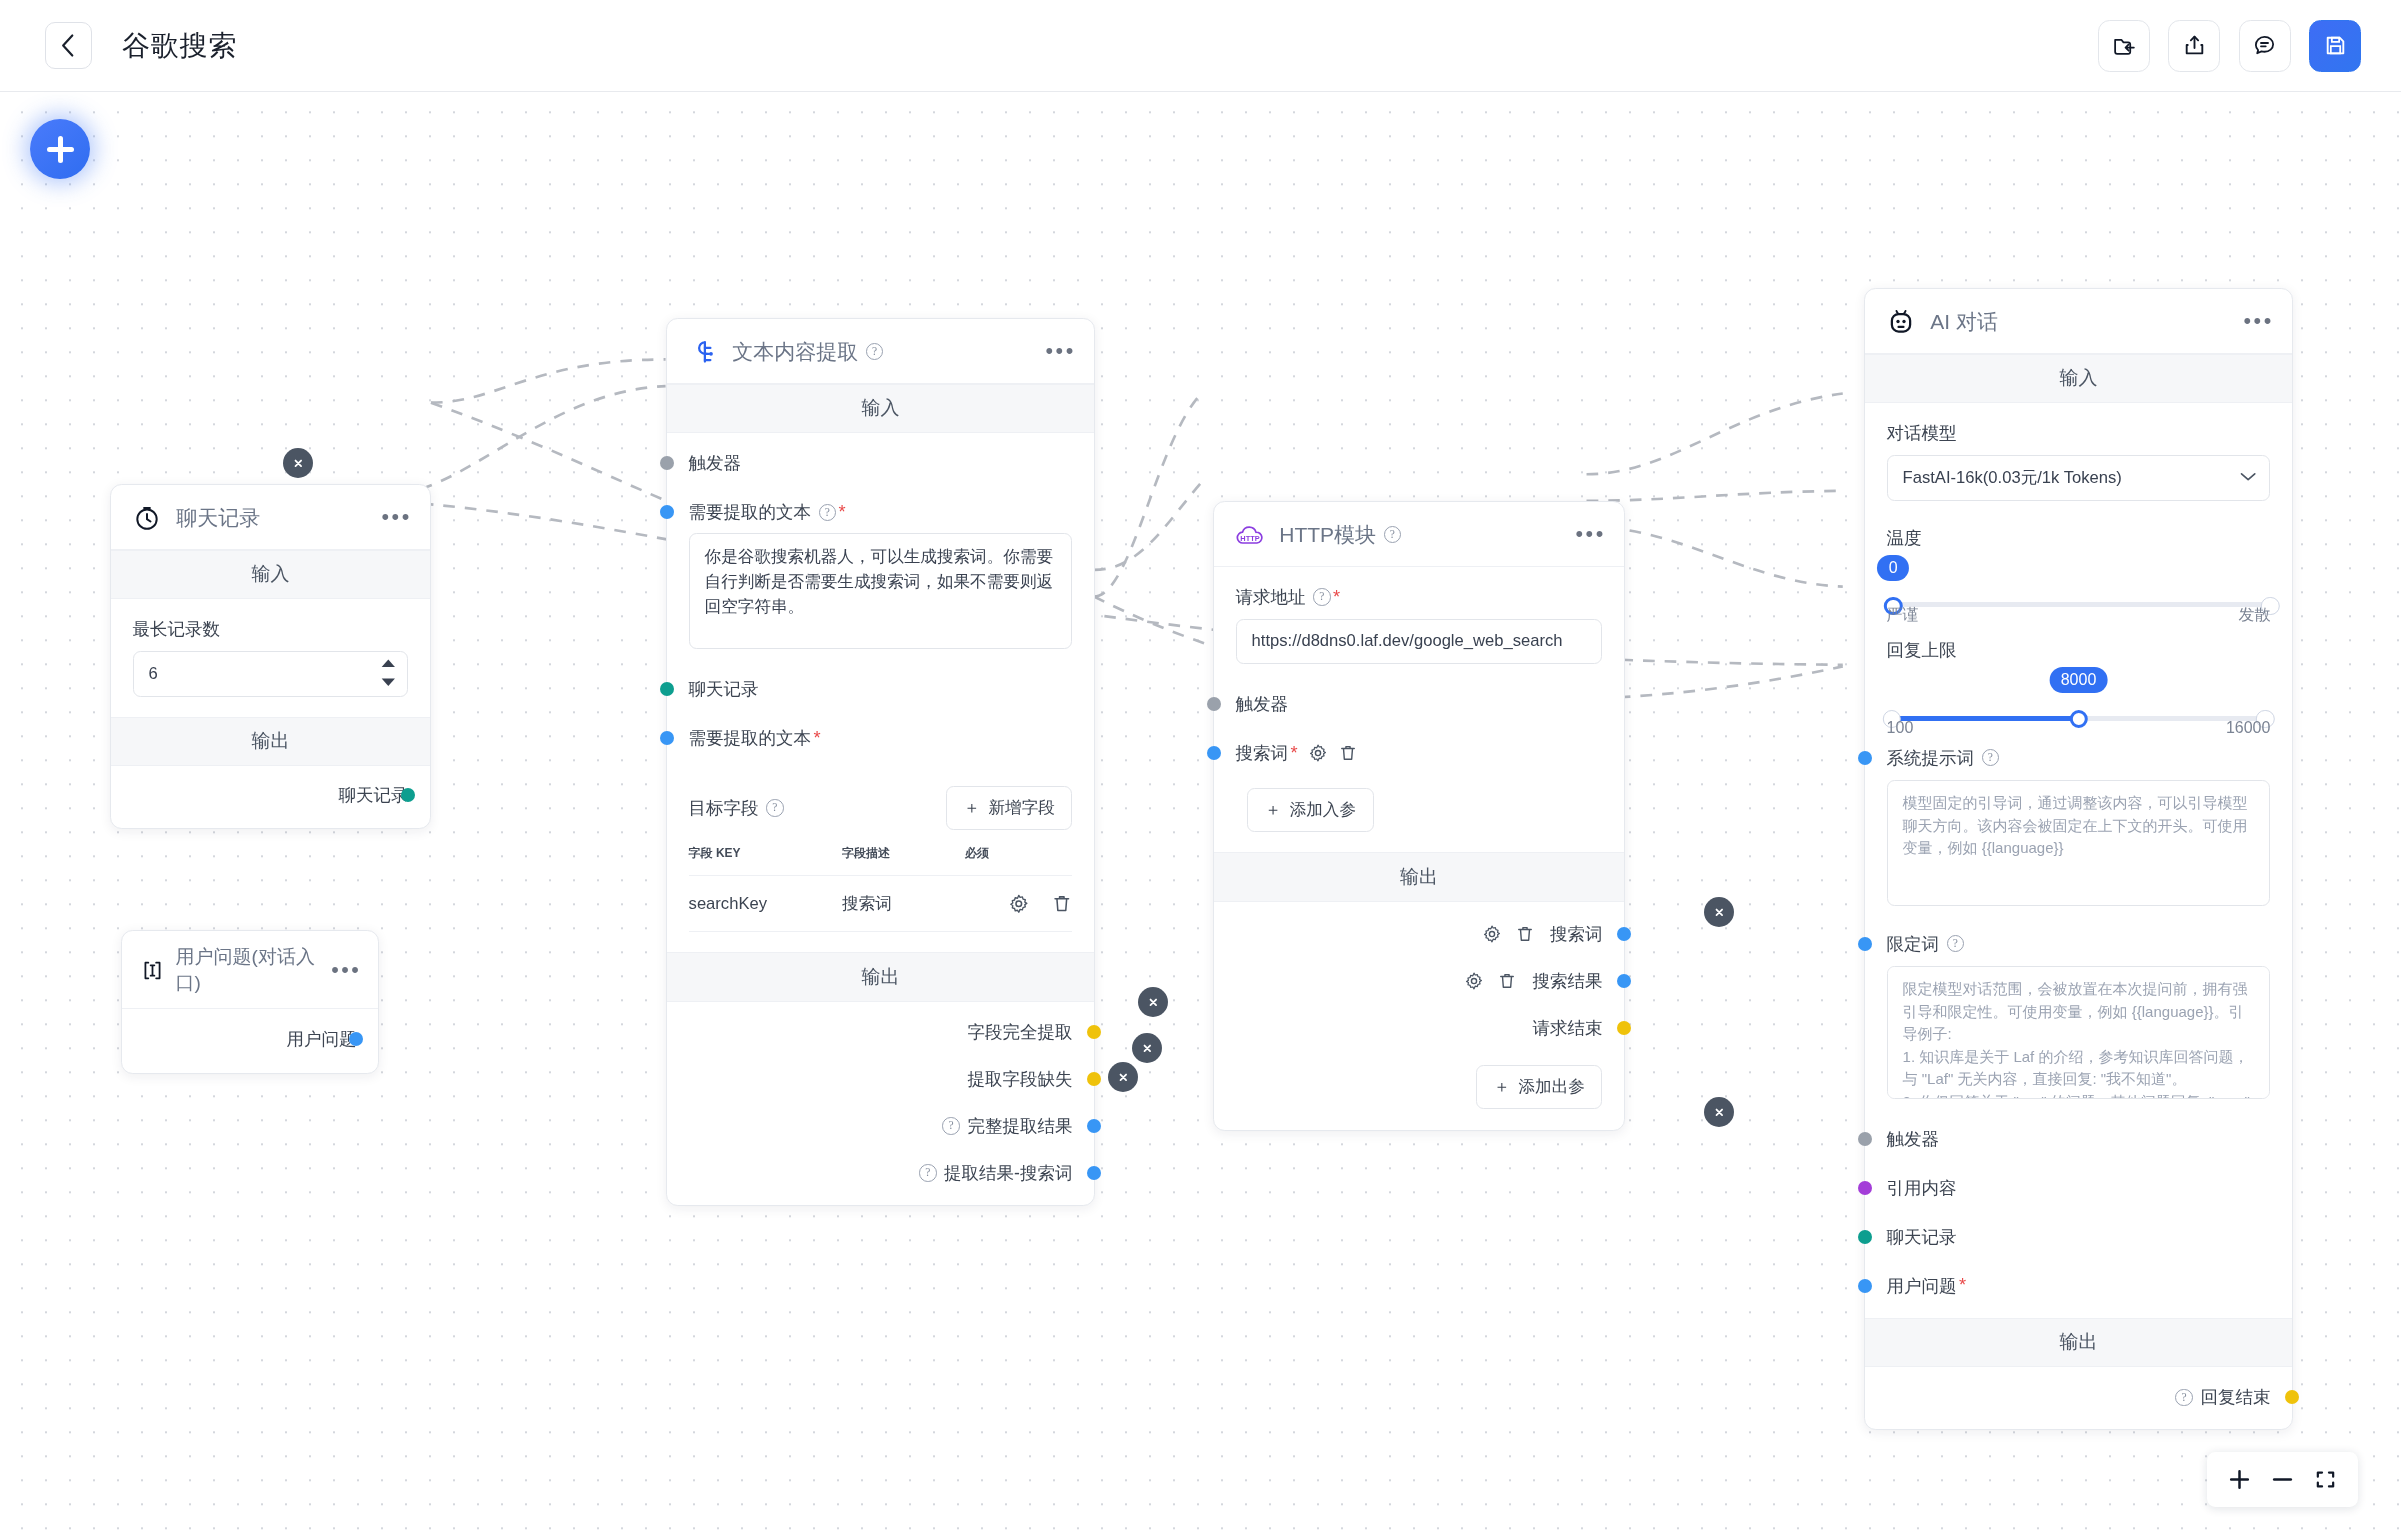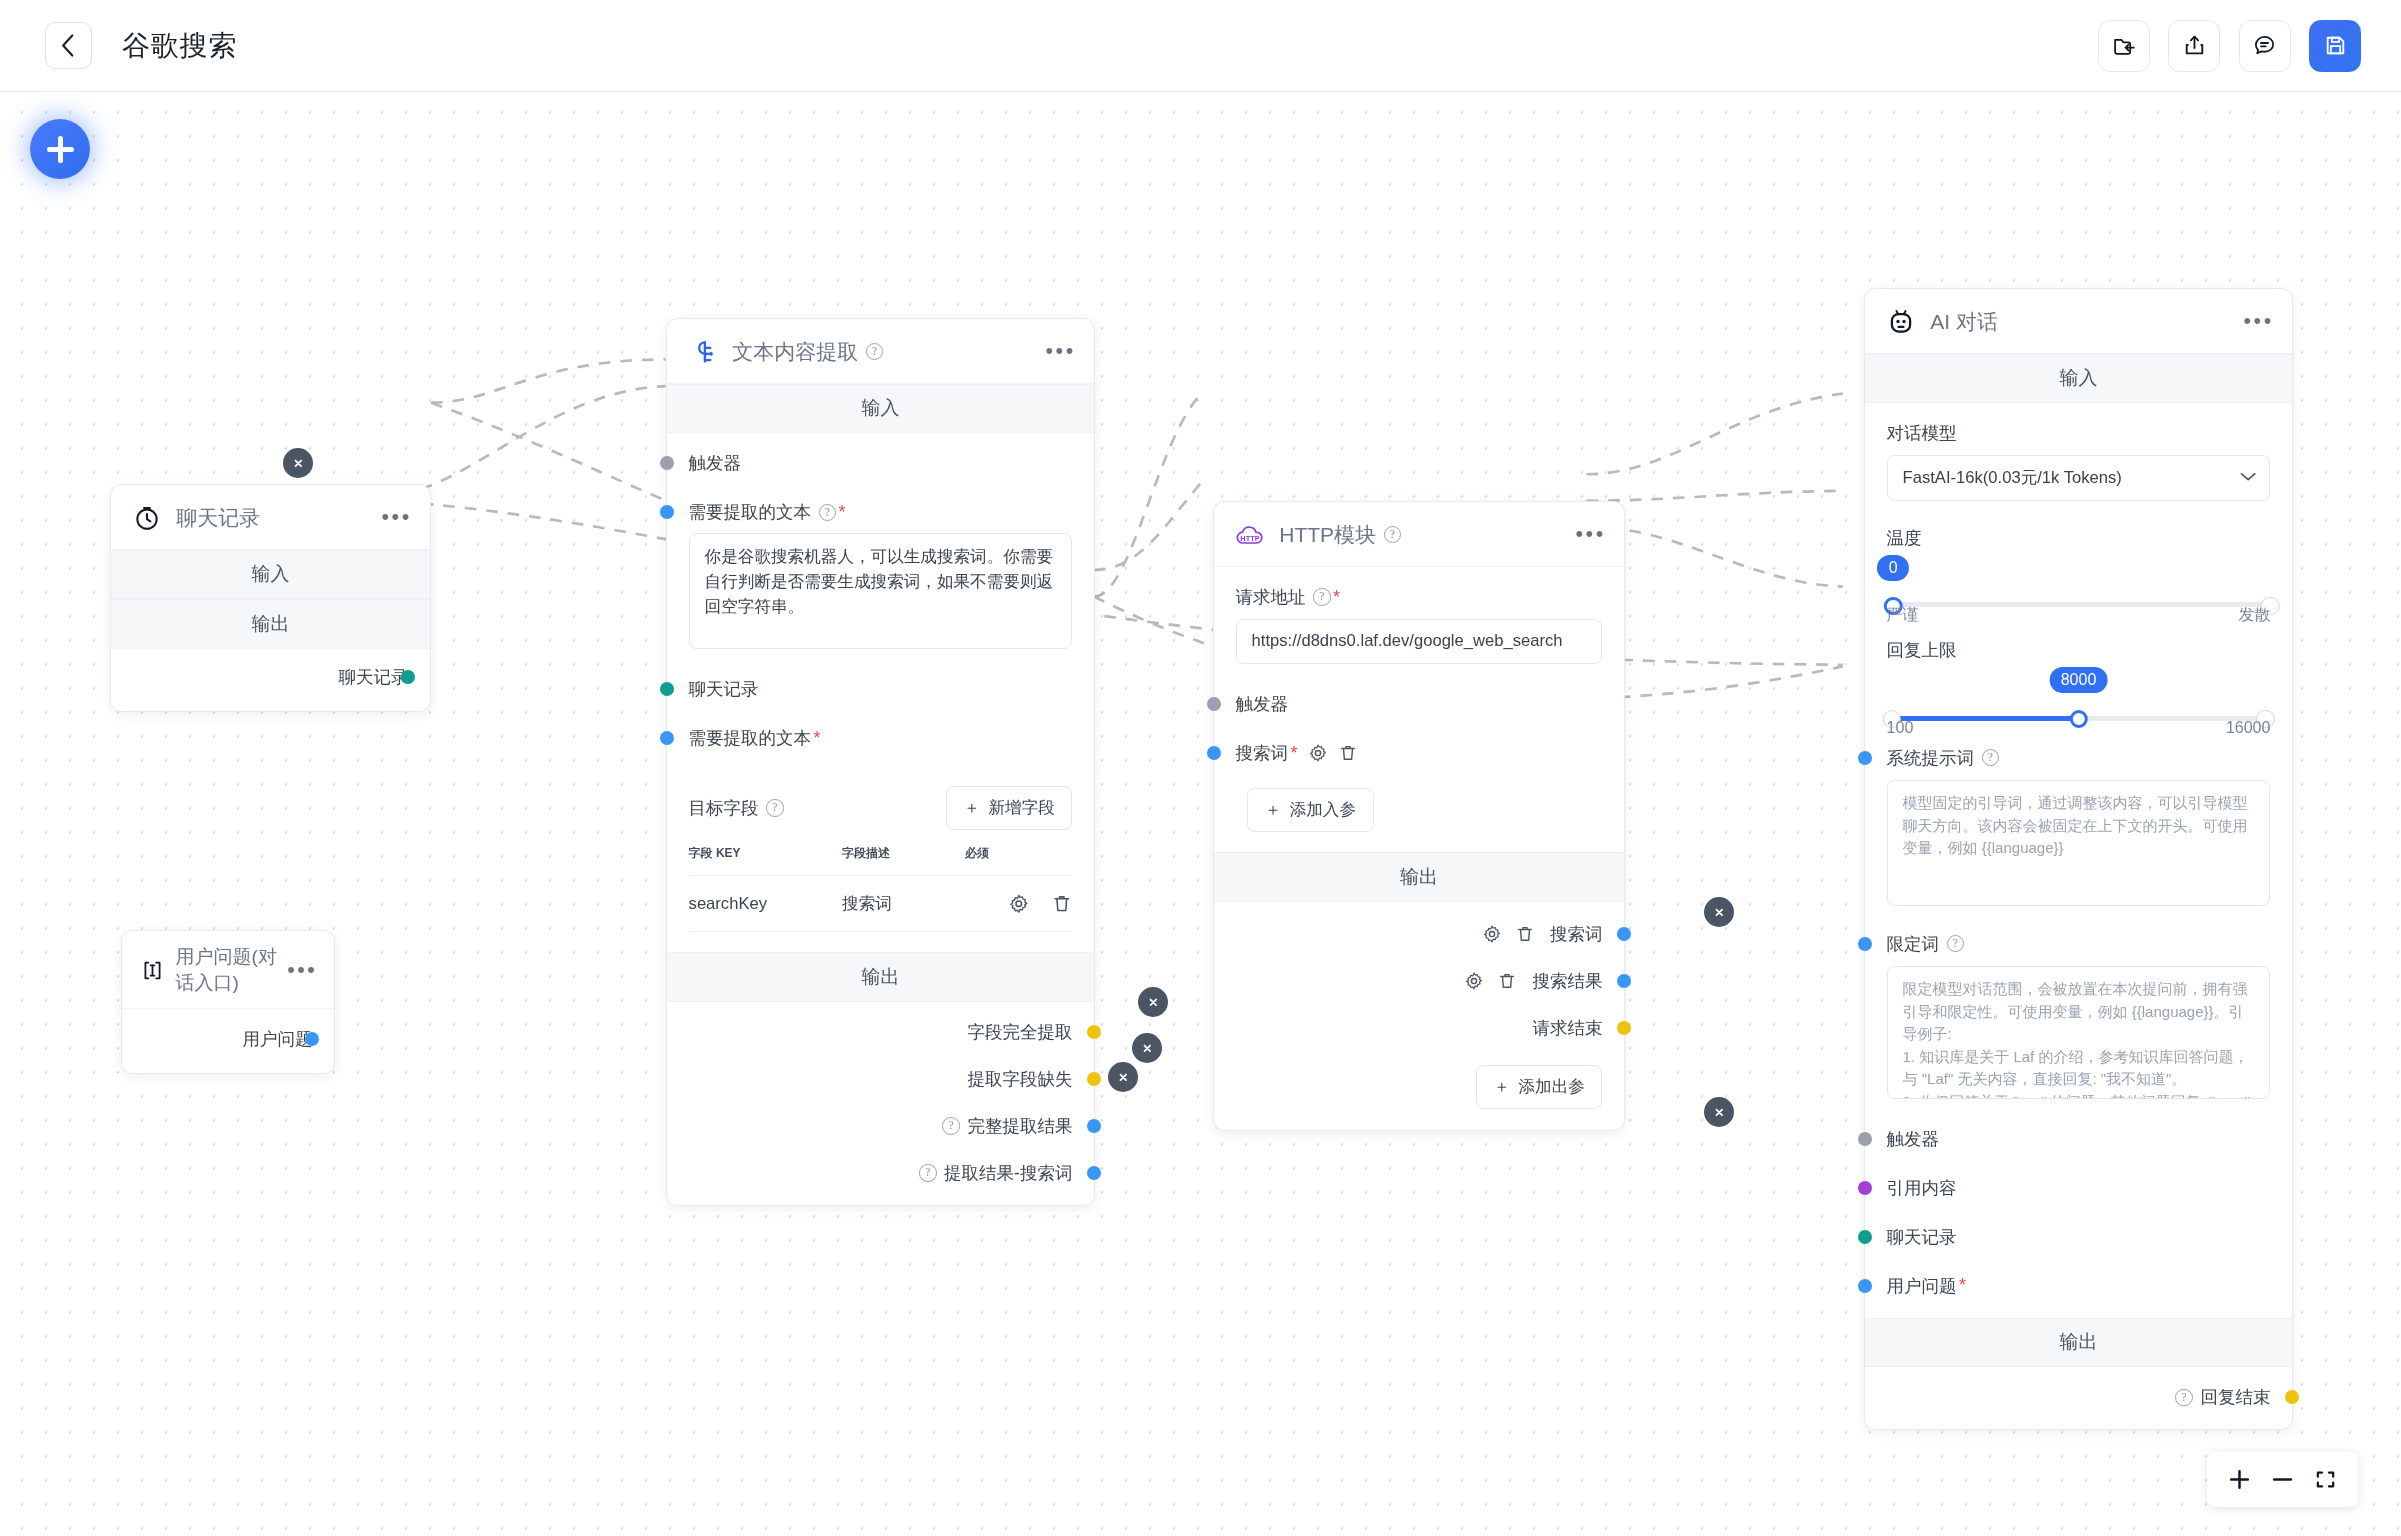--- a/index.html
+++ b/index.html
@@ -268,30 +268,48 @@
           <svg width="28" height="28" viewBox="0 0 24 24">
             <circle cx="12" cy="13" r="8.3" fill="none" stroke="#111827" stroke-width="1.7"></circle>
             <path d="M12 8.6V13l3 2" fill="none" stroke="#111827" stroke-width="1.7" stroke-linecap="round"></path>
             <path d="M9.5 3.4h5" stroke="#111827" stroke-width="1.7" stroke-linecap="round"></path>
           </svg>
         </span>
         <span class="node-title">聊天记录</span>
         <span class="dots">•••</span>
       </div>
       <div class="band">输入</div>
+      <div class="node-body">
+        <div class="flabel">最长记录数</div>
+        <div class="stepper">
+          <input class="nin" value="6" style="">
+          <span class="arrows">
+            <span>
+              <svg width="16.6" height="10.8" viewBox="0 0 20 13">
+                  <path d="M10 2 L18 11 L2 11 Z" fill="#394150"></path>
+                </svg>
+            </span>
+            <span>
+              <svg width="16.6" height="10.8" viewBox="0 0 20 13">
+                  <path d="M10 11 L2 2 L18 2 Z" fill="#394150"></path>
+                </svg>
+            </span>
+          </span>
+        </div>
+      </div>
       <div class="band">输出</div>
       <div class="node-body" style="padding:16.6px 21.6px 21.6px 21.6px;">
         <div class="row-io out">
           <span>聊天记录</span>
           <span class="port right p-teal" style="top:50%; margin-top:-7px;"></span>
         </div>
       </div>
     </div>
 
-    <div class="node" style="left:121px; top:838px; width:214px;">
+    <div class="node" style="left:121px; top:838px; width:258px;">
       <div class="node-head" style="padding:13.3px 16.6px 11.6px 16.6px;">
         <span class="node-icon" style="width:27px;height:27px;">
           <svg width="25" height="25" viewBox="0 0 24 24">
             <path d="M8 4.5H5.2v15H8" fill="none" stroke="#111827" stroke-width="1.7" stroke-linecap="round" stroke-linejoin="round"></path>
             <path d="M15.5 4.5h3.3v15h-3.3" fill="none" stroke="#111827" stroke-width="1.7" stroke-linecap="round" stroke-linejoin="round"></path>
             <path d="M12 7v10M10.2 7h3.6M10.2 17h3.6" stroke="#111827" stroke-width="1.7" stroke-linecap="round"></path>
           </svg>
         </span>
         <span class="node-title" style="font-size:19px; margin-left:10px;">用户问题(对话入口)</span>
         <span class="dots" style="margin-left:10px;">•••</span>

